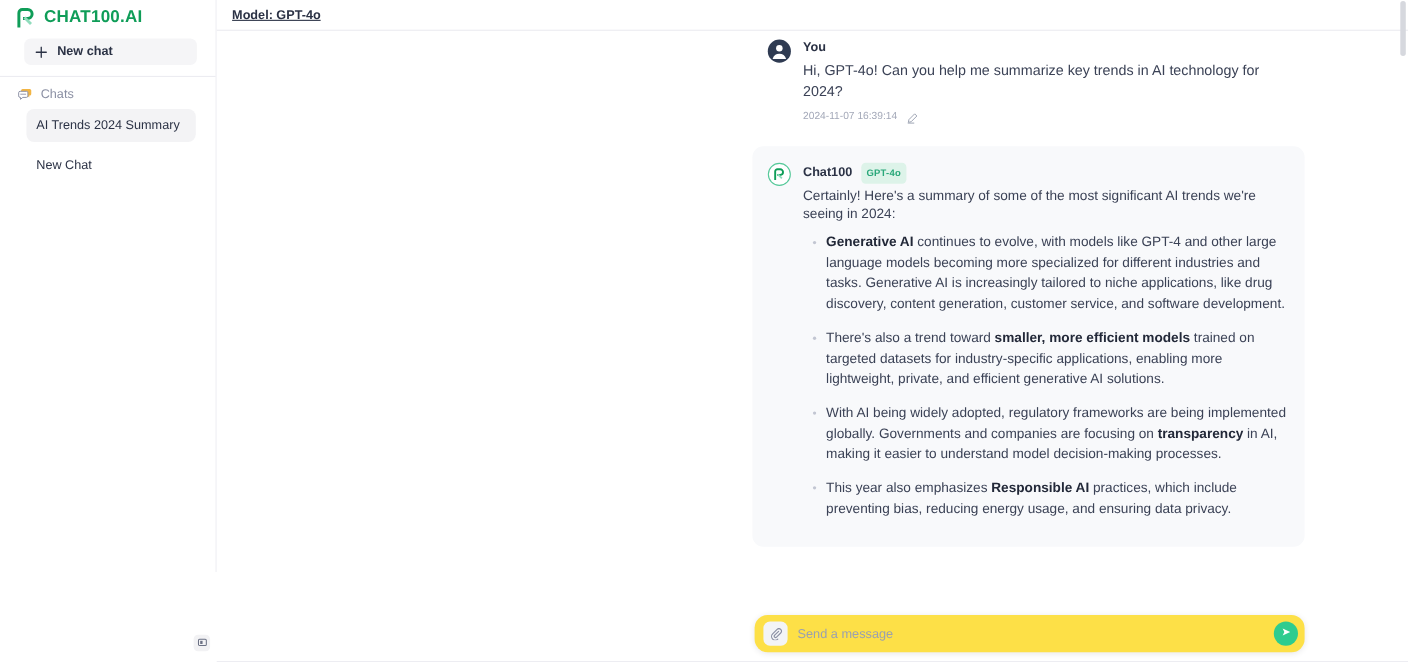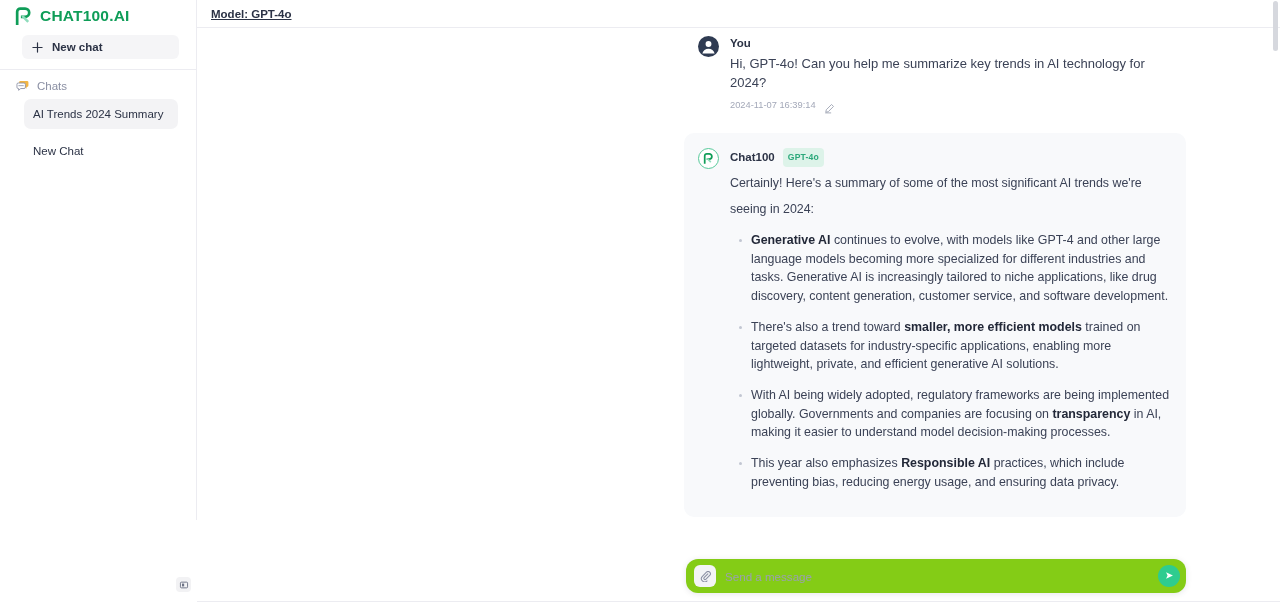--- a/index.html
+++ b/index.html
@@ -99,42 +99,42 @@
     width: 21px; height: 21px; flex: 0 0 21px; border-radius: 50%;
     border: 1.4px solid #57c99a; background: #ffffff;
     display: flex; align-items: center; justify-content: center;
   }
   .bot-head { display: flex; align-items: center; gap: 8px; line-height: 15px; }
   .badge {
     font-size: 8.6px; font-weight: bold; color: #2aa87a;
     background: #ddf3e9; border-radius: 4px; padding: 2px 5px 2px 5px;
     letter-spacing: .2px;
   }
-  .intro { font-size: 12.4px; color: #3b4256; line-height: 26px; margin-top: 3px; }
+  .intro { font-size: 12.4px; color: #3b4256; line-height: 16px; margin-top: 3px; }
   .sec-title {
     font-size: 14.3px; font-weight: bold; color: #222838;
     margin: 24px 0 0 0; line-height: 20px;
   }
   ul.bullets { list-style: none; margin: 9px 0 0 0; padding: 0; }
   ul.bullets li {
     position: relative; padding-left: 21px;
     font-size: 12.4px; line-height: 18.7px; color: #3b4256;
     margin-bottom: 12px;
   }
   ul.bullets li:before {
     content: ""; position: absolute; left: 9px; top: 8px;
     width: 3px; height: 3px; border-radius: 50%; background: #c2c6d2;
   }
   ul.bullets li b { font-weight: bold; color: #222838; }
   .spacer-bottom { height: 60px; }
 
   
   .composer-wrap {
     position: absolute; left: 489px; bottom: 9px; width: 500px;
-    background: #84cc16; border-radius: 12px;
+    background: #fde047; border-radius: 12px;
     box-shadow: 0 1px 6px rgba(20,24,40,.10);
     display: flex; align-items: center; padding: 0 6px 0 8px; height: 34px;
   }
   .attach-btn {
     width: 22px; height: 22px; border-radius: 6px; background: #f3f4f6;
     display: flex; align-items: center; justify-content: center; cursor: pointer;
     flex: 0 0 22px;
   }
   .composer-input {
     flex: 1; border: none; outline: none; background: transparent;

